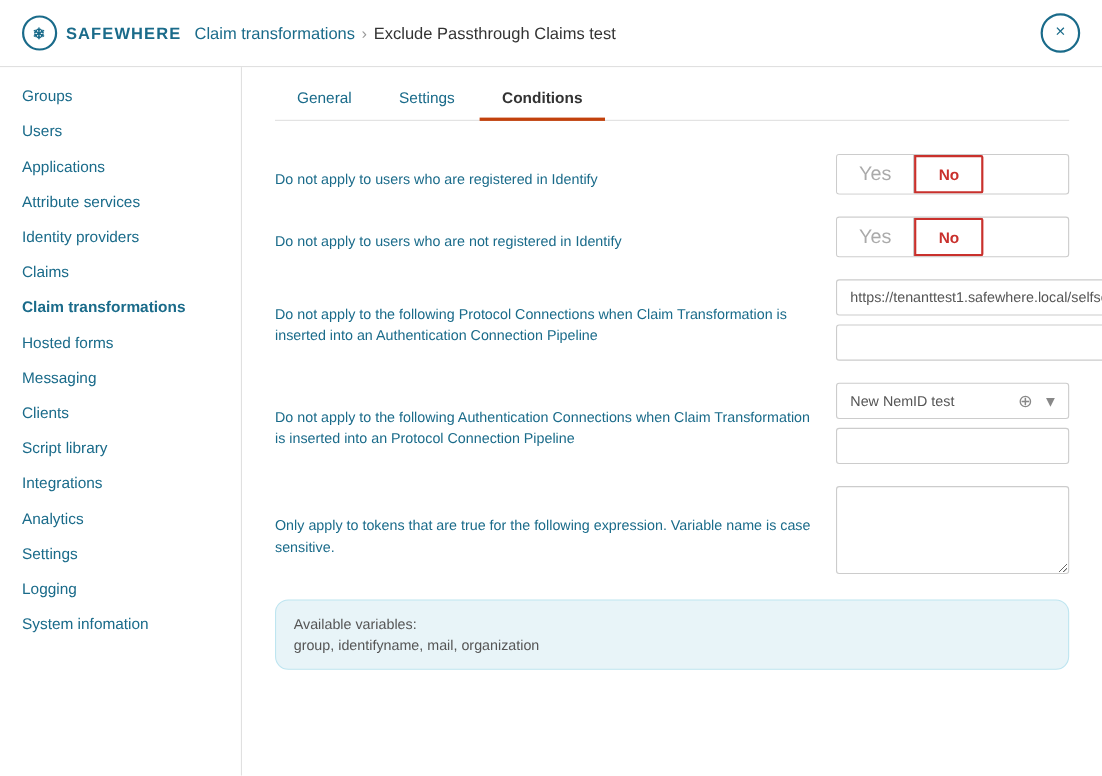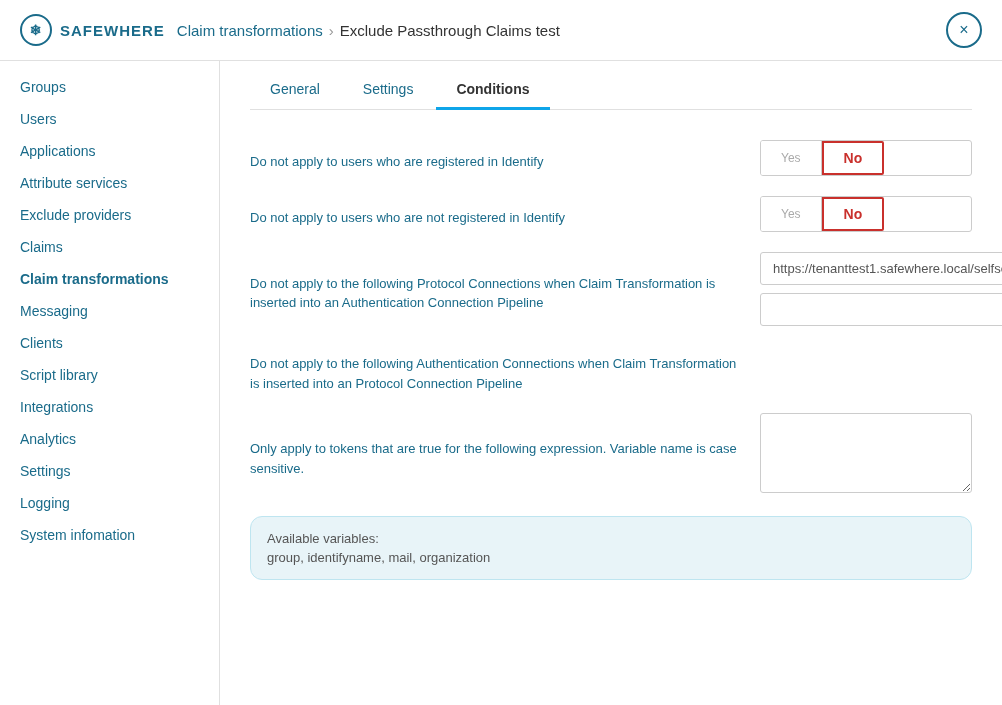--- a/index.html
+++ b/index.html
@@ -21,21 +21,21 @@
     .sidebar { width: 220px; border-right: 1px solid #e0e0e0; padding: 10px 0; overflow-y: auto; flex-shrink: 0; }
     .sidebar-item { padding: 8px 20px; cursor: pointer; color: #1a6b8a; font-size: 14px; }
     .sidebar-item.active { font-weight: 700; color: #1a6b8a; }
 
     
     .main { flex: 1; overflow-y: auto; padding: 0 30px 30px 30px; }
 
     
     .tabs { display: flex; gap: 3px; border-bottom: 1px solid #e0e0e0; margin-bottom: 30px; padding-top: 10px; }
     .tab { padding: 10px 20px; cursor: pointer; color: #1a6b8a; font-size: 14px; border-bottom: 3px solid transparent; margin-bottom: -1px; }
-    .tab.active { font-weight: 700; color: #333; border-bottom: 3px solid #0ea5e9; }
+    .tab.active { font-weight: 700; color: #333; border-bottom: 3px solid #c2410c; }
 
     
     .condition-row { display: flex; align-items: center; margin-bottom: 20px; gap: 20px; }
     .condition-label { flex: 0 0 490px; font-size: 13px; color: #333; line-height: 1.5; padding-top: 8px; }
     .condition-label span { color: #1a6b8a; }
     .condition-control { flex: 1; }
 
     
     .dropdown-with-add { display: flex; align-items: center; border: 1px solid #ccc; border-radius: 3px; background: #fff; margin-bottom: 8px; }
     .dropdown-value { flex: 1; padding: 8px 12px; font-size: 13px; color: #555; }
@@ -46,21 +46,21 @@
     
     .textarea-field { width: 100%; padding: 8px 12px; border: 1px solid #ccc; border-radius: 3px; font-size: 13px; color: #333; outline: none; resize: vertical; height: 80px; }
 
     
     .variables-box { background: #e8f4f8; border: 1px solid #bee5f0; border-radius: 12px; padding: 14px 16px; margin-top: 10px; }
     .variables-title { font-size: 13px; color: #555; margin-bottom: 4px; }
     .variables-value { font-size: 13px; color: #555; }
 
     
     .yn-wrapper { display: flex; border: 1px solid #ccc; border-radius: 3px; overflow: hidden; }
-    .yn-yes { padding: 7px 20px; background: #fff; color: #aaa; border: none; cursor: pointer; border-right: 1px solid #ccc; font-size: 12px; }
+    .yn-yes { padding: 7px 20px; background: #fff; color: #aaa; border: none; cursor: pointer; border-right: 1px solid #ccc; font-size: 18px; }
     .yn-no { padding: 7px 20px; background: #fff; color: #c9302c; border: 2px solid #c9302c; cursor: pointer; font-size: 14px; font-weight: 600; border-radius: 0 2px 2px 0; }
   </style>
 </head>
 <body>
 
 <div class="header">
   <div class="header-left">
     <div class="logo">
       <div class="logo-icon">
         <span>❄</span>
@@ -85,27 +85,30 @@
     <div class="sidebar-item">
       <span>Users</span>
     </div>
     <div class="sidebar-item">
       <span>Applications</span>
     </div>
     <div class="sidebar-item">
       <span>Attribute services</span>
     </div>
     <div class="sidebar-item">
-      <span>Exclude providers</span>
+      <span>Identity providers</span>
     </div>
     <div class="sidebar-item">
       <span>Claims</span>
     </div>
     <div class="sidebar-item active">
       <span>Claim transformations</span>
+    </div>
+    <div class="sidebar-item">
+      <span>Hosted forms</span>
     </div>
     <div class="sidebar-item">
       <span>Messaging</span>
     </div>
     <div class="sidebar-item">
       <span>Clients</span>
     </div>
     <div class="sidebar-item">
       <span>Script library</span>
     </div>
@@ -174,20 +177,30 @@
 
         </div>
         <input type="text" class="input-field" value="" style="">
       </div>
     </div>
 
     <div class="condition-row">
       <div class="condition-label">
         <span>Do not apply to the following Authentication Connections when </span><span style="color:#1a6b8a;">Claim Transformation</span><span> is inserted into an </span><span style="color:#1a6b8a;">Protocol Connection Pipeline</span>
       </div>
+      <div class="condition-control">
+        <div class="dropdown-with-add">
+          <span class="dropdown-value">New NemID test</span>
+          <div class="dropdown-icons">
+            <button class="icon-btn">⊕</button>
+            <button class="icon-btn">▾</button>
+          </div>
+        </div>
+        <input type="text" class="input-field" value="" style="">
+      </div>
     </div>
 
     <div class="condition-row">
       <div class="condition-label">
         <span>Only apply to tokens that are true for the following expression. Variable name is case sensitive.</span>
       </div>
       <div class="condition-control">
         <textarea class="textarea-field" style=""></textarea>
       </div>
     </div>

